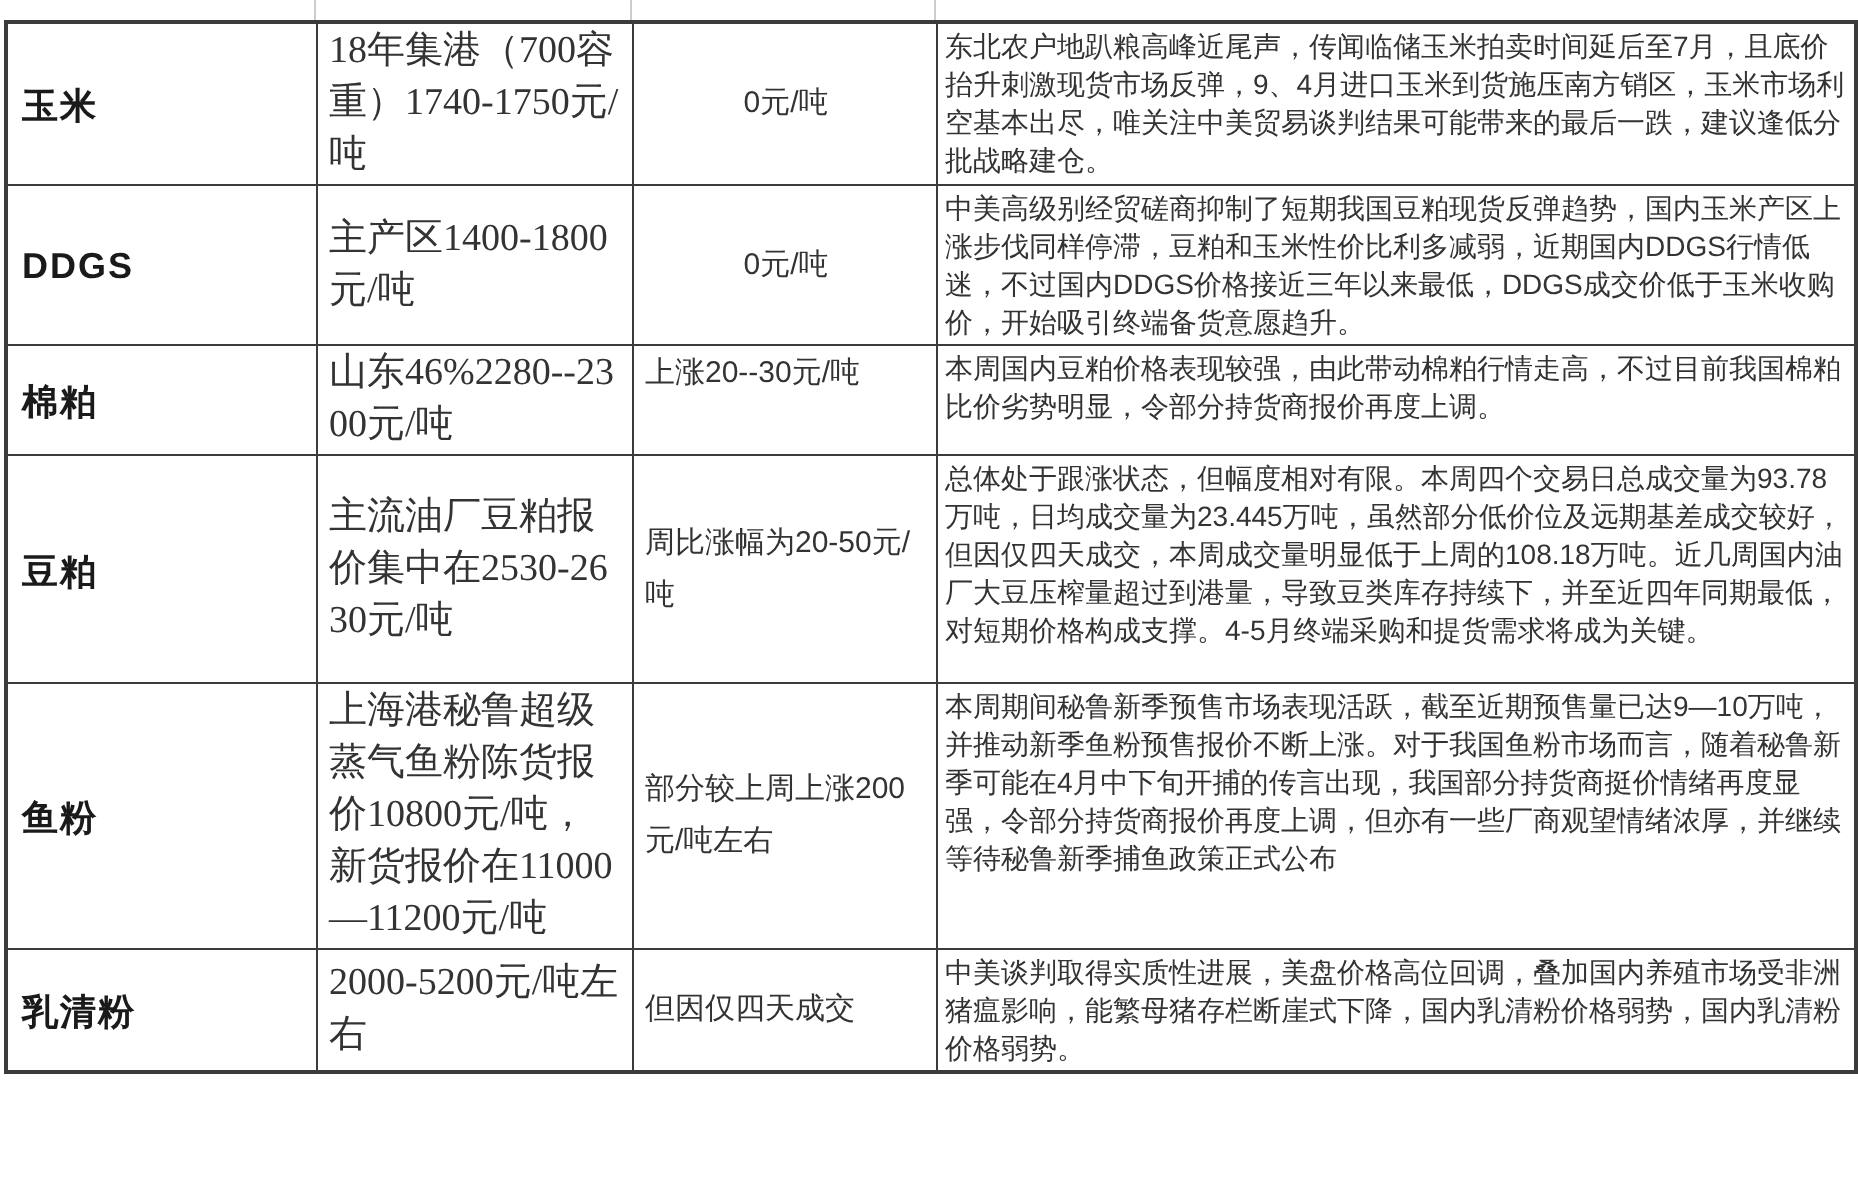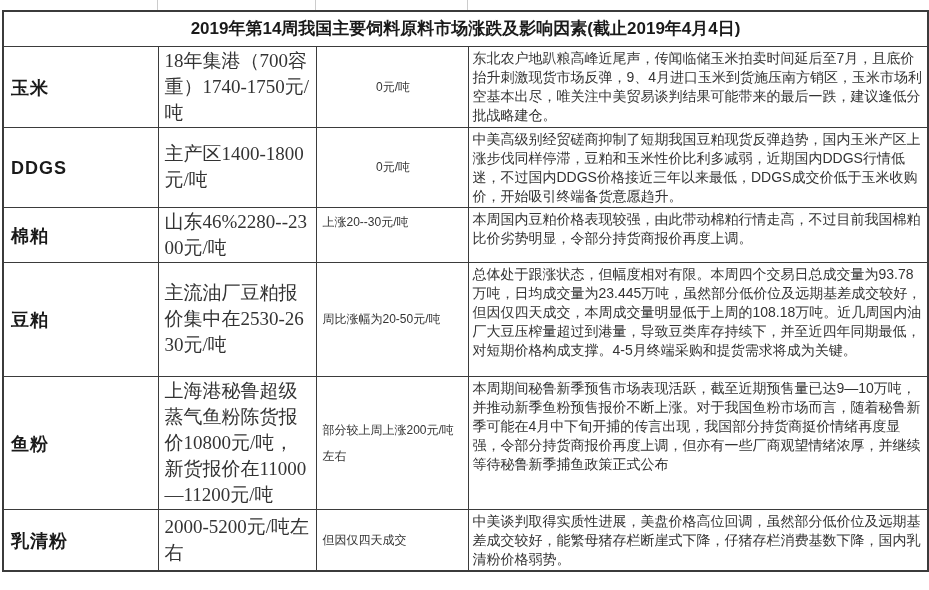--- a/index.html
+++ b/index.html
@@ -70,21 +70,21 @@
     letter-spacing: 1px;
   }
   .col-price {
     font-size: 19px;
     line-height: 26px;
     vertical-align: middle;
     padding: 1px 4px 1px 6px;
     font-family: Liberation Serif, serif;
   }
   .col-change {
-    font-size: 12px;
+    font-size: 15px;
     line-height: 26px;
     vertical-align: middle;
     padding: 1px 4px 1px 6px;
   }
   .col-analysis {
     font-size: 14px;
     line-height: 19px;
     vertical-align: top;
     padding: 2px 3px 1px 4px;
   }
@@ -104,23 +104,20 @@
 </div>
 
 <table class="report">
   <colgroup>
     <col style="width:155px">
     <col style="width:158px">
     <col style="width:152px">
     <col style="width:460px">
   </colgroup>
   <tbody>
-    <tr class="row-title">
-      <td class="col-title" colspan="4">2019年第14周我国主要饲料原料市场涨跌及影响因素(截止2019年4月4日)</td>
-    </tr>
 
   <tr class="row-0">
         <td class="col-name">玉米</td>
         <td class="col-price">18年集港（700容重）1740-1750元/吨</td>
         <td class="col-change">0元/吨</td>
         <td class="col-analysis">东北农户地趴粮高峰近尾声，传闻临储玉米拍卖时间延后至7月，且底价抬升刺激现货市场反弹，9、4月进口玉米到货施压南方销区，玉米市场利空基本出尽，唯关注中美贸易谈判结果可能带来的最后一跌，建议逢低分批战略建仓。</td>
       </tr>
       <tr class="row-1">
         <td class="col-name">DDGS</td>
         <td class="col-price">主产区1400-1800元/吨</td>
@@ -142,16 +139,16 @@
       <tr class="row-5">
         <td class="col-name">鱼粉</td>
         <td class="col-price">上海港秘鲁超级蒸气鱼粉陈货报价10800元/吨，新货报价在11000—11200元/吨</td>
         <td class="col-change">部分较上周上涨200元/吨左右</td>
         <td class="col-analysis">本周期间秘鲁新季预售市场表现活跃，截至近期预售量已达9—10万吨，并推动新季鱼粉预售报价不断上涨。对于我国鱼粉市场而言，随着秘鲁新季可能在4月中下旬开捕的传言出现，我国部分持货商挺价情绪再度显强，令部分持货商报价再度上调，但亦有一些厂商观望情绪浓厚，并继续等待秘鲁新季捕鱼政策正式公布</td>
       </tr>
       <tr class="row-6">
         <td class="col-name">乳清粉</td>
         <td class="col-price">2000-5200元/吨左右</td>
         <td class="col-change">但因仅四天成交</td>
-        <td class="col-analysis">中美谈判取得实质性进展，美盘价格高位回调，虽然部分低价位及远期基差成交较好，能繁母猪存栏断崖式下降，仔猪存栏消费基数下降，国内乳清粉价格弱势。</td>
+        <td class="col-analysis">中美谈判取得实质性进展，美盘价格高位回调，叠加国内养殖市场受非洲猪瘟影响，能繁母猪存栏断崖式下降，国内乳清粉价格弱势，国内乳清粉价格弱势。</td>
       </tr>
     </tbody>
 </table>
 
 </body></html>

